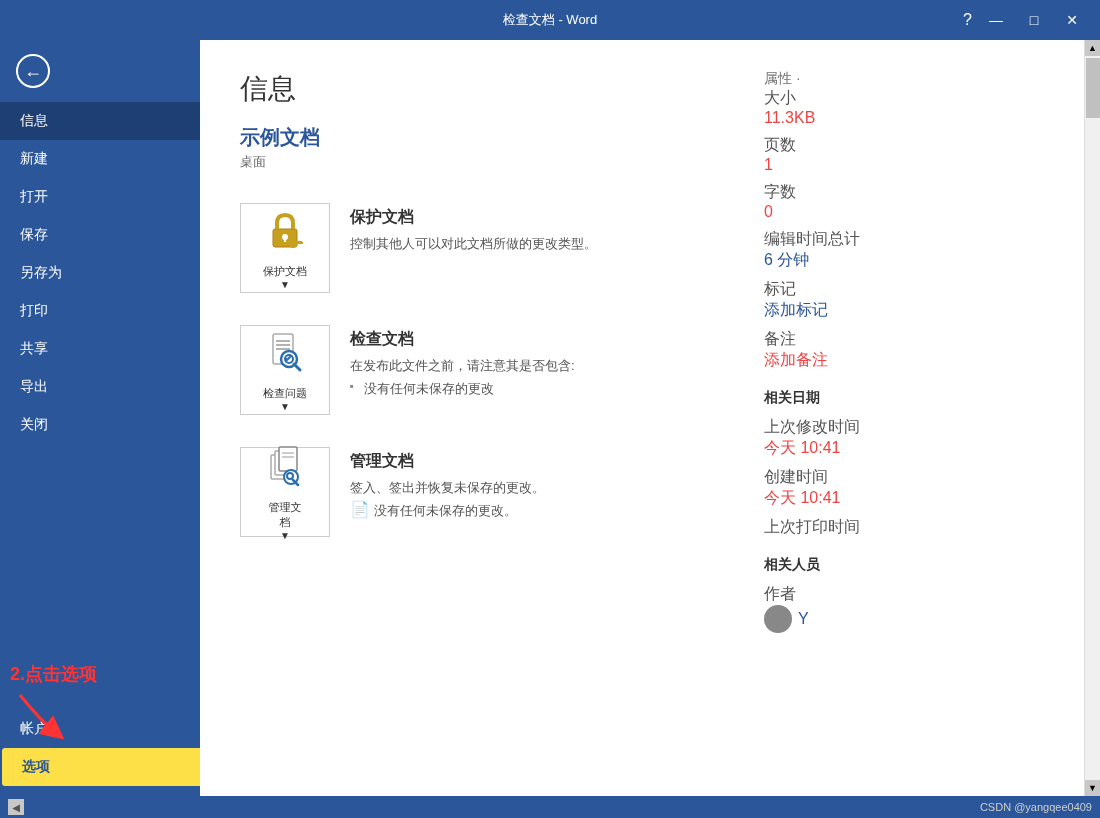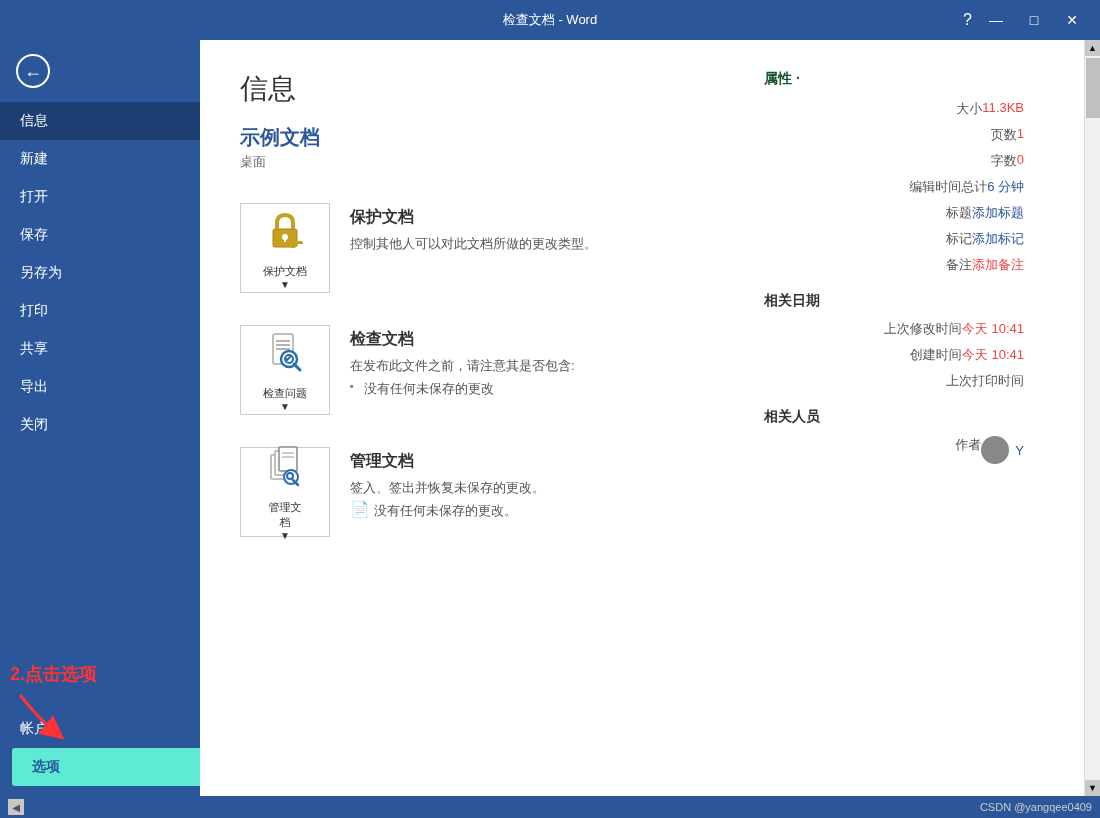--- a/index.html
+++ b/index.html
@@ -93,25 +93,25 @@
     }
     .sidebar-item {
       color: white;
       padding: 10px 20px;
       font-size: 14px;
       cursor: pointer;
       white-space: nowrap;
     }
     .sidebar-item.active { background: #1e3f73; }
     .sidebar-item.selected-options {
-      background: #5eead4;
+      background: #fde047;
       color: #2b579a;
       font-weight: bold;
       border-radius: 3px 0 0 3px;
-      margin-left: 12px;
+      margin-left: 2px;
     }
     .sidebar-bottom {
       margin-top: auto;
       margin-bottom: 10px;
     }
 
     
     .main-content {
       flex: 1;
       background: white;
@@ -213,30 +213,30 @@
 
     
     .properties-panel {
       position: absolute;
       top: 30px;
       right: 60px;
       width: 260px;
     }
     .props-title {
       font-size: 14px;
-      color: #14532d;
-      font-weight: bold;
-      margin-bottom: 12px;
+      color: #737373;
+      font-weight: normal;
       cursor: pointer;
     }
     .props-row {
       display: flex;
-      justify-content: flex-end;
+      justify-content: center;
       margin-bottom: 8px;
-      font-size: 13px;
+      font-size: 16px;
+      flex-direction: column;
     }
     .props-label { color: #555; }
     .props-value { color: #ef4444; }
     .props-value.link { color: #2b579a; cursor: pointer; }
     .props-section-title {
       font-size: 14px;
       font-weight: bold;
       color: #333;
       margin-top: 18px;
       margin-bottom: 10px;
@@ -453,24 +453,20 @@
       </div>
       <div class="props-row">
         <span class="props-label">字数</span>
         <span class="props-value">0</span>
       </div>
       <div class="props-row">
         <span class="props-label">编辑时间总计</span>
         <span class="props-value" style="color:#2b579a;">6 分钟</span>
       </div>
       <div class="props-row">
-        <span class="props-label">标题</span>
-        <span class="props-value link">添加标题</span>
-      </div>
-      <div class="props-row">
         <span class="props-label">标记</span>
         <span class="props-value link">添加标记</span>
       </div>
       <div class="props-row">
         <span class="props-label">备注</span>
         <span class="props-value">添加备注</span>
       </div>
 
       <div class="props-section-title">相关日期</div>
       <div class="props-row">

